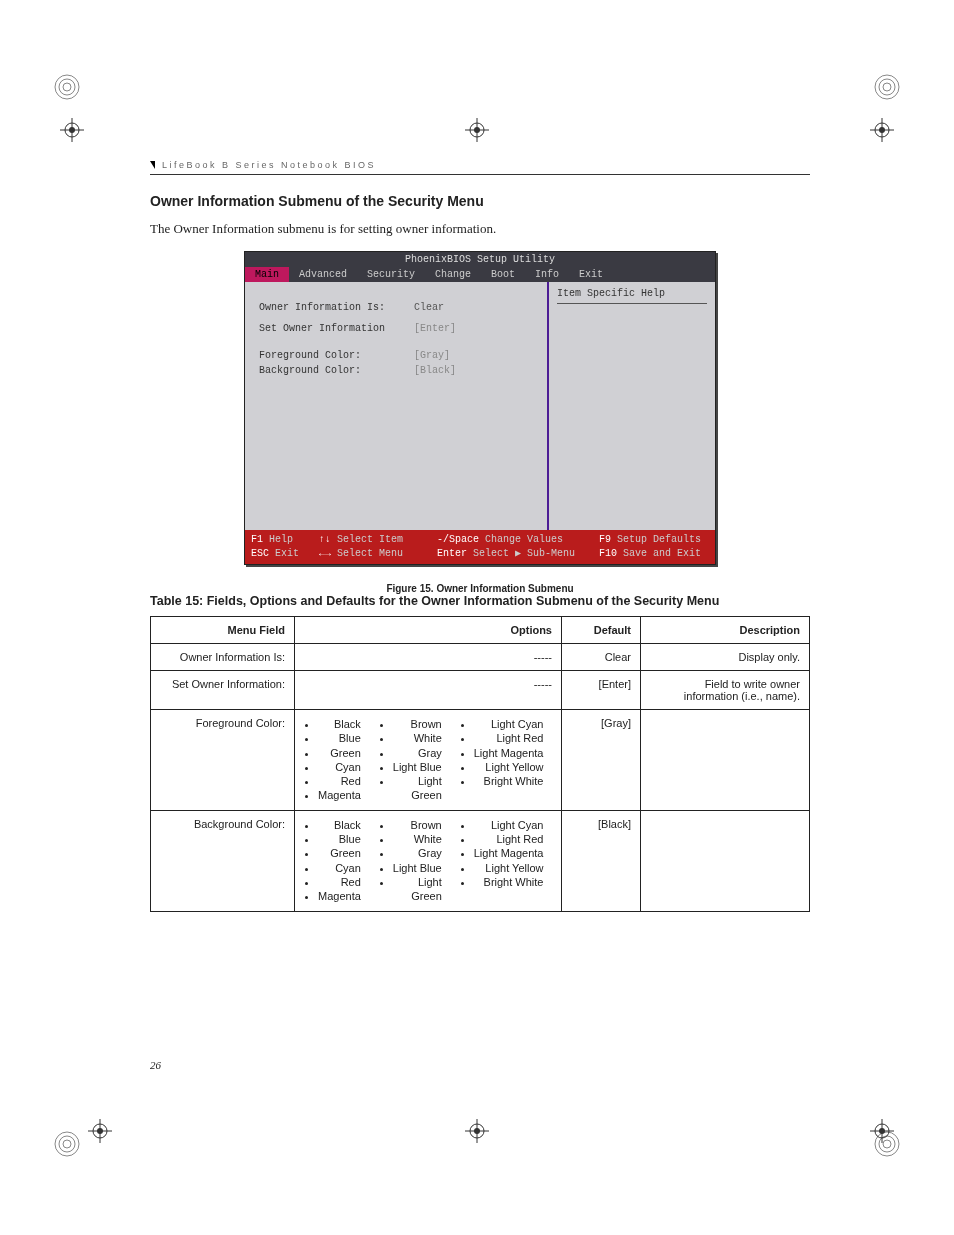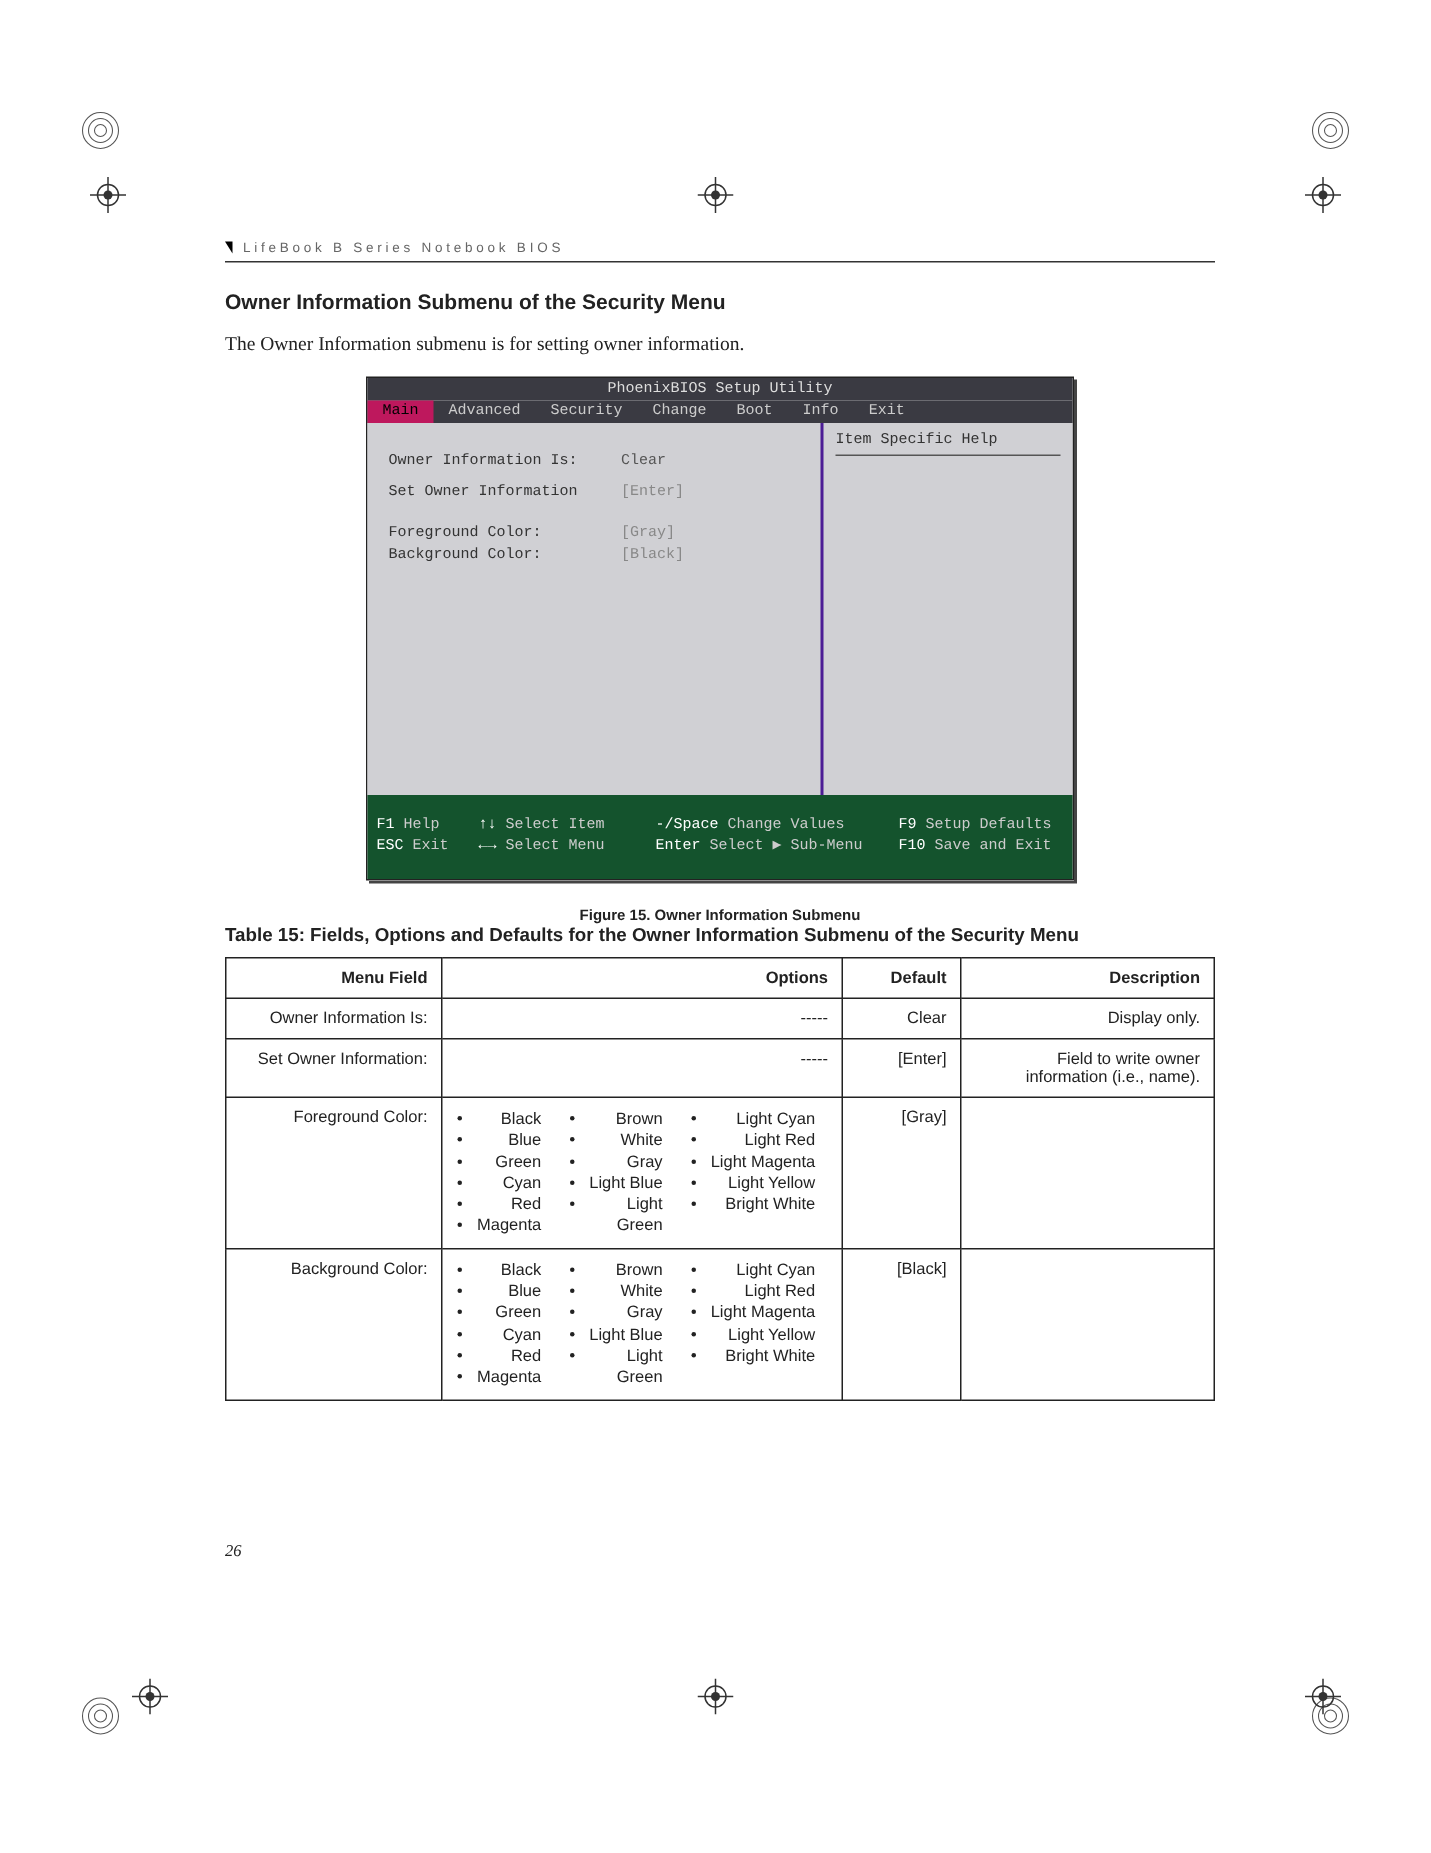--- a/index.html
+++ b/index.html
@@ -108,23 +108,23 @@
     border-left: 2px solid #4c1d95;
     padding: 6px 8px;
     text-align: left;
     color: #333;
   }
   .bios-right .hdr {
     border-bottom: 1px solid #555;
     padding-bottom: 4px;
   }
   .bios-footer {
-    background: #14532d;
+    background: #b91c1c;
     color: #ccc;
-    padding: 14px 6px;
+    padding: 3px 6px;
     line-height: 1.4;
   }
   .bios-footer .hk { color: #fff; }
   .bios-footer .row { display: flex; }
   .bios-footer .cell { flex: 0 0 auto; margin-right: 10px; white-space: nowrap; }
   .bios-footer .cell.w1 { width: 58px; }
   .bios-footer .cell.w2 { width: 108px; }
   .bios-footer .cell.w3 { width: 152px; }
 
   .figure-caption {
@@ -166,21 +166,21 @@
   .opt-cols li {
     margin: 0;
     padding: 0;
     line-height: 1.3;
   }
   .lg-indent { padding-left: 9px; display: block; }
 
   .page-num {
     position: absolute;
     left: 150px;
-    top: 1028px;
+    top: 1059px;
     font-style: italic;
     font-size: 11px;
     font-family: Georgia, serif;
   }
 </style>
 </head>
 <body>
 
 <div class="reg-target" style="top:72px;left:52px">
   <svg width="30" height="30">

